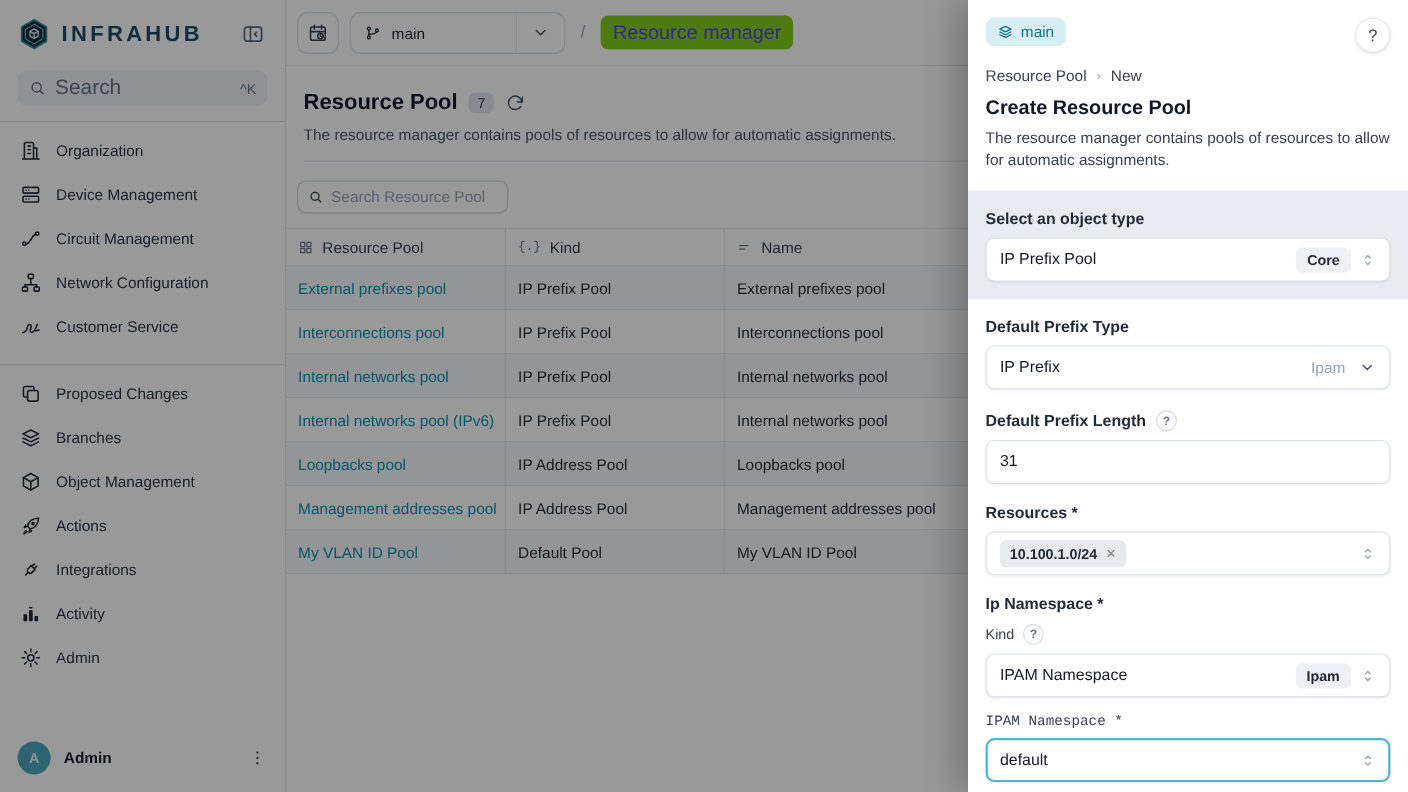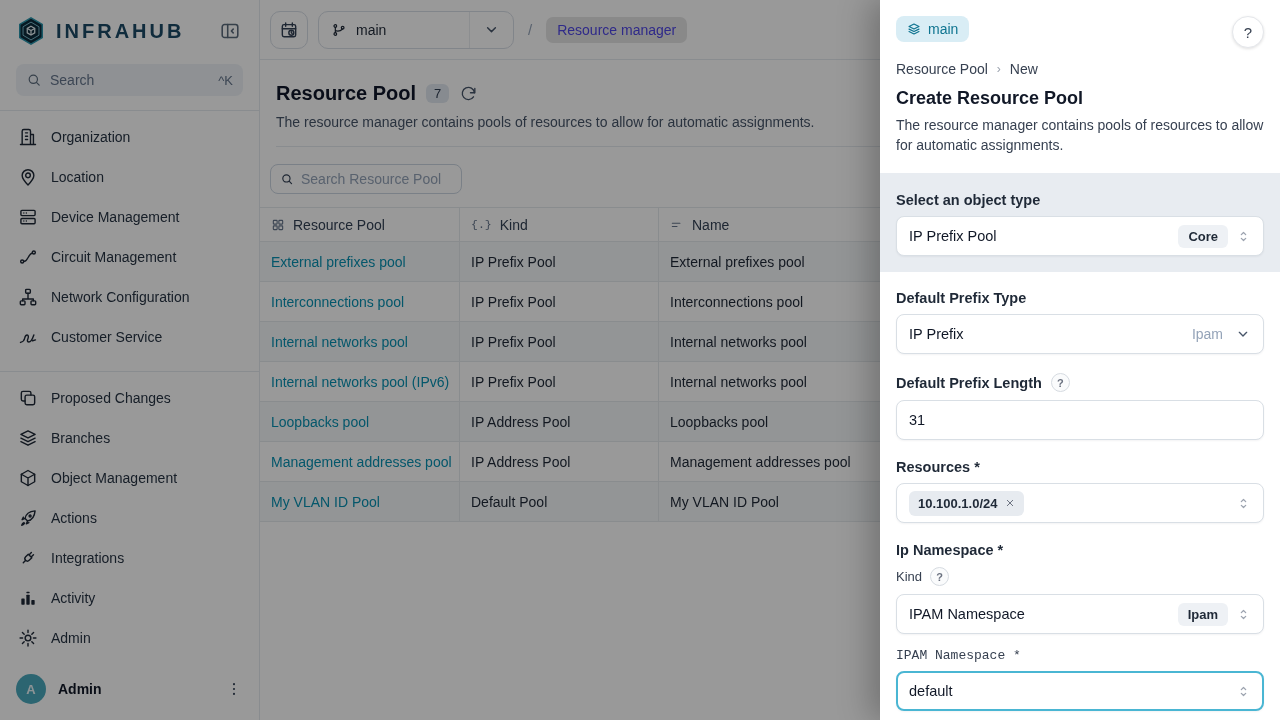--- a/index.html
+++ b/index.html
@@ -7,40 +7,40 @@
   body { font-family:"Liberation Sans", sans-serif; background:#fff; }
   #stage { position:relative; width:1280px; height:720px; overflow:hidden; background:#fff; }
   svg { display:block; }
 
   
   .sidebar { position:absolute; left:0; top:0; width:260px; height:720px; background:#fff; border-right:1px solid #e5e9ef; z-index:1; }
   .logo-row { display:flex; align-items:center; gap:10px; padding:16px 16px 12px; }
   .logo-text { font-size:20px; font-weight:800; letter-spacing:3px; color:#1c4a66; flex:1; }
   .collapse-btn { width:26px; height:26px; border:none; background:none; color:#5b6b7c; display:flex; align-items:center; justify-content:center; cursor:pointer; }
   .search-pill { margin:6px 16px 0; height:32px; background:#eef2f7; border-radius:8px; display:flex; align-items:center; padding:0 10px; gap:8px; color:#5b6b7c; }
-  .search-pill input { border:none; background:transparent; outline:none; flex:1; width:100%; font-family:inherit; font-size:14px; color:#334155; }
+  .search-pill input { border:none; background:transparent; outline:none; flex:1; width:100%; font-family:inherit; font-size:19px; color:#334155; }
   .search-pill input::placeholder { color:#64748b; }
   .kbd { font-size:13px; color:#64748b; }
   .sep { border:none; border-top:1px solid #e5e9ef; margin:14px 0 6px; }
   .mi { display:flex; align-items:center; gap:13px; height:40px; padding:0 18px; font-size:14px; font-weight:500; color:#273444; cursor:pointer; }
   .mi svg { color:#1f2937; flex:0 0 auto; }
   .user-row { position:absolute; bottom:0; left:0; right:0; height:62px; display:flex; align-items:center; gap:12px; padding:0 16px; }
   .avatar { width:30px; height:30px; border-radius:50%; background:#4aa9bd; color:#eaf6f9; display:flex; align-items:center; justify-content:center; font-size:13px; font-weight:600; }
   .user-name { flex:1; font-weight:700; font-size:14px; color:#111827; }
   .kebab-btn { border:none; background:none; color:#334155; cursor:pointer; }
 
   
   .main { position:absolute; left:260px; top:0; width:1020px; height:720px; background:#fff; z-index:1; }
   .topbar { height:60px; border-bottom:1px solid #e5e9ef; display:flex; align-items:center; padding:0 10px; gap:10px; }
   .icon-btn { width:38px; height:38px; border:1px solid #d8dee6; border-radius:10px; background:#fff; display:flex; align-items:center; justify-content:center; color:#334155; cursor:pointer; }
   .branch-sel { width:196px; height:38px; border:1px solid #d8dee6; border-radius:10px; background:#fff; display:flex; align-items:stretch; cursor:pointer; }
   .branch-main { flex:1; display:flex; align-items:center; gap:9px; padding:0 12px; font-size:14px; color:#1f2937; }
   .branch-chevron { width:44px; display:flex; align-items:center; justify-content:center; border-left:1px solid #e9edf1; color:#475569; }
   .slash { color:#94a3b8; font-size:15px; margin:0 4px; }
-  .crumb-chip { background:#e5e5e5; color:#4f46e5; font-size:14px; padding:5px 11px; border-radius:7px; cursor:pointer; }
+  .crumb-chip { background:#84cc16; color:#4f46e5; font-size:18px; padding:5px 11px; border-radius:7px; cursor:pointer; }
   .content-head { padding:22px 16px 0; }
   .title-row { display:flex; align-items:center; gap:10px; }
   .pg-title { font-size:20px; font-weight:700; color:#0f172a; }
   .count-badge { background:#e2e8f0; color:#334155; font-size:13px; padding:2px 8px; border-radius:6px; }
   .refresh-btn { border:none; background:none; color:#475569; cursor:pointer; display:flex; }
   .pg-desc { margin-top:9px; font-size:14px; color:#475569; }
   .head-divider { border:none; border-top:1px solid #e5e9ef; margin-top:16px; }
   .search-row { padding:17px 10px 13px; }
   .search-box { width:192px; height:30px; border:1px solid #cbd5e1; border-radius:8px; display:flex; align-items:center; gap:7px; padding:0 9px; color:#334155; background:#fff; }
   .search-box input { border:none; outline:none; background:transparent; font-family:inherit; font-size:14px; color:#334155; width:100%; }
@@ -129,29 +129,20 @@
         <span>
             <svg width="20" height="20" viewBox="0 0 24 24" fill="none" stroke="currentColor" stroke-width="1.7" stroke-linecap="round" stroke-linejoin="round">
               <path d="M3 21h18M5 21V5a2 2 0 0 1 2-2h6a2 2 0 0 1 2 2v16M9 7h2.5M9 11h2.5M9 15h2.5M15 9h3.5v12"></path>
             </svg>
           </span>
         <span>Organization</span>
       </div>
       <div class="mi">
         <span>
             <svg width="20" height="20" viewBox="0 0 24 24" fill="none" stroke="currentColor" stroke-width="1.7" stroke-linecap="round" stroke-linejoin="round">
-              <circle cx="12" cy="10" r="2.8"></circle>
-              <path d="M12 21.5c-4.2-4.2-7-7.5-7-11.3A7 7 0 0 1 19 10.2c0 3.8-2.8 7.1-7 11.3z"></path>
-            </svg>
-          </span>
-        <span>Location</span>
-      </div>
-      <div class="mi">
-        <span>
-            <svg width="20" height="20" viewBox="0 0 24 24" fill="none" stroke="currentColor" stroke-width="1.7" stroke-linecap="round" stroke-linejoin="round">
               <rect x="3.5" y="4" width="17" height="6.3" rx="1.2"></rect>
               <rect x="3.5" y="13.7" width="17" height="6.3" rx="1.2"></rect>
               <path d="M7 7.1h.01M7 16.8h.01M10 7.1h.01M10 16.8h.01"></path>
             </svg>
           </span>
         <span>Device Management</span>
       </div>
       <div class="mi">
         <span>
             <svg width="20" height="20" viewBox="0 0 24 24" fill="none" stroke="currentColor" stroke-width="1.7" stroke-linecap="round" stroke-linejoin="round">

